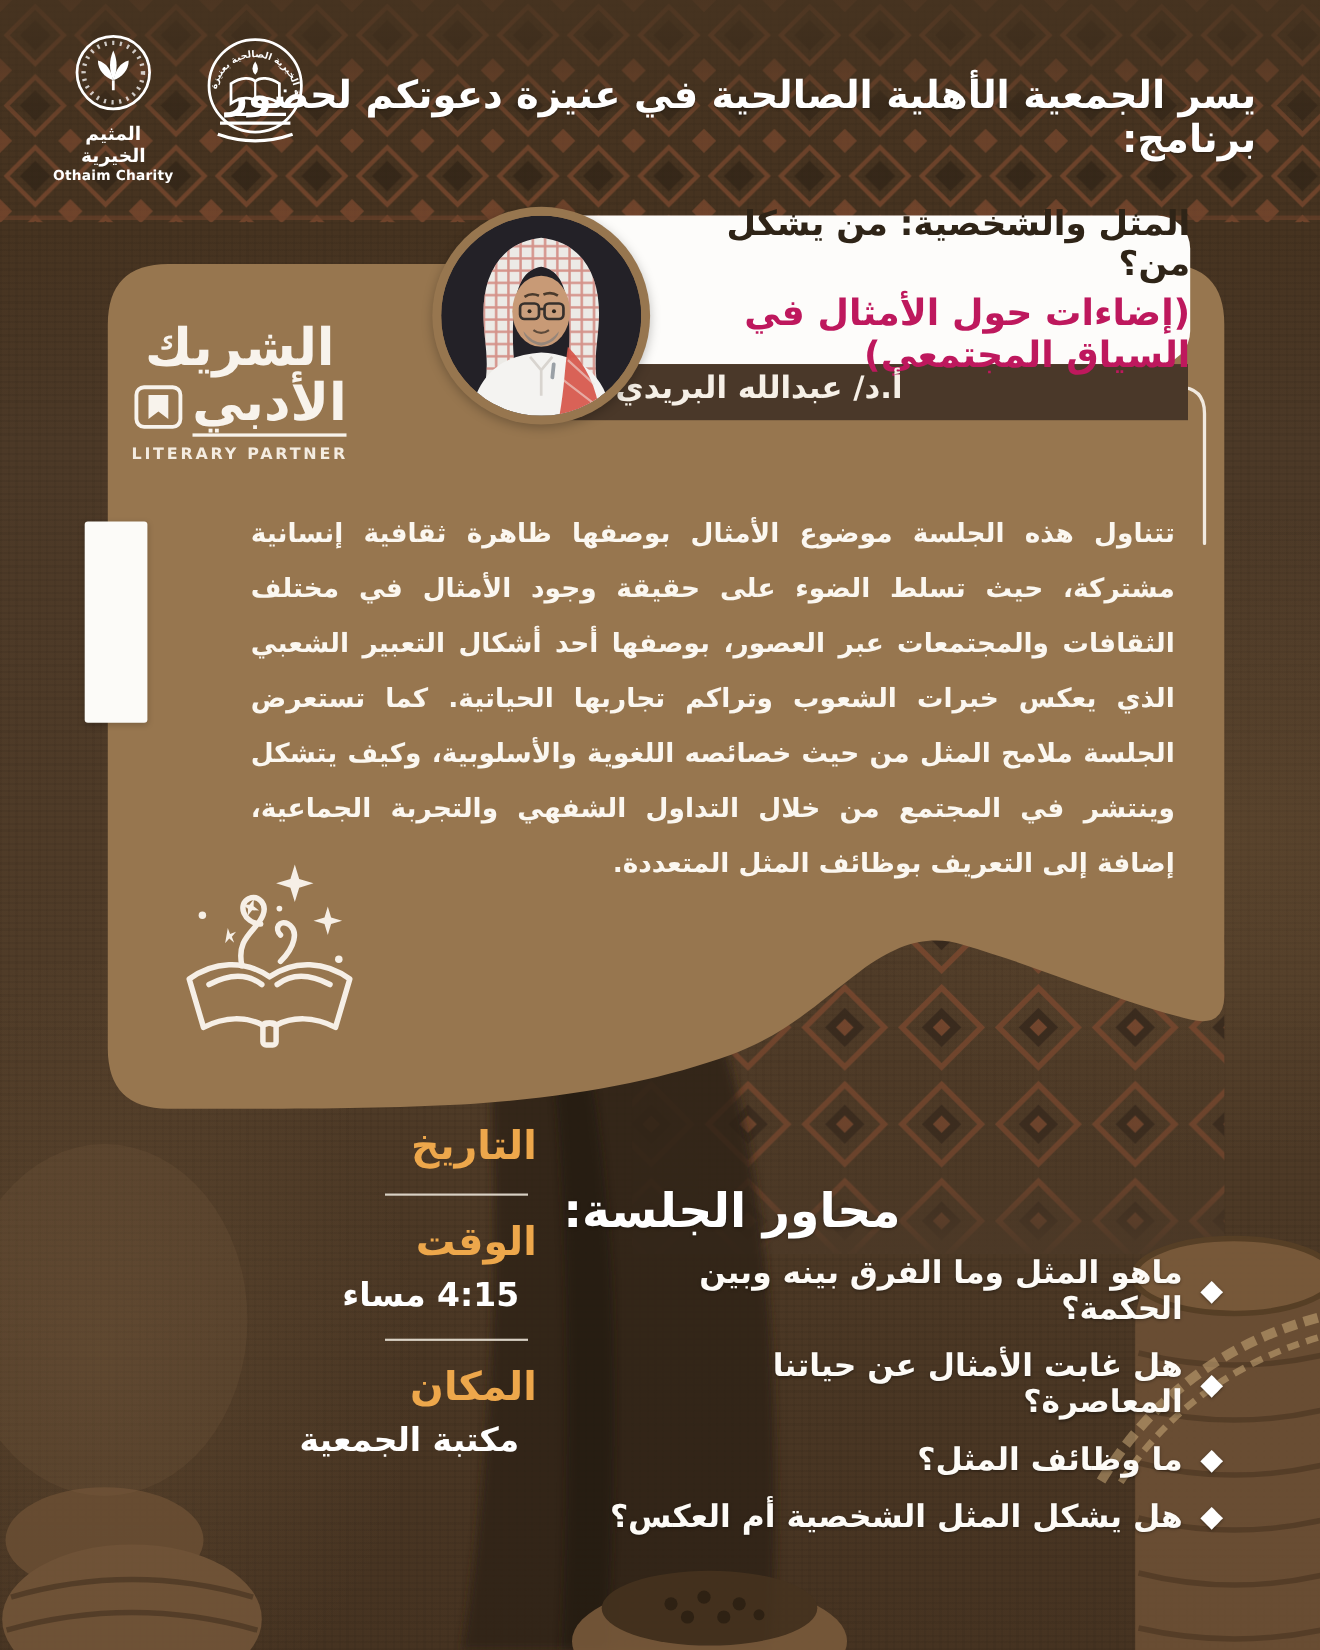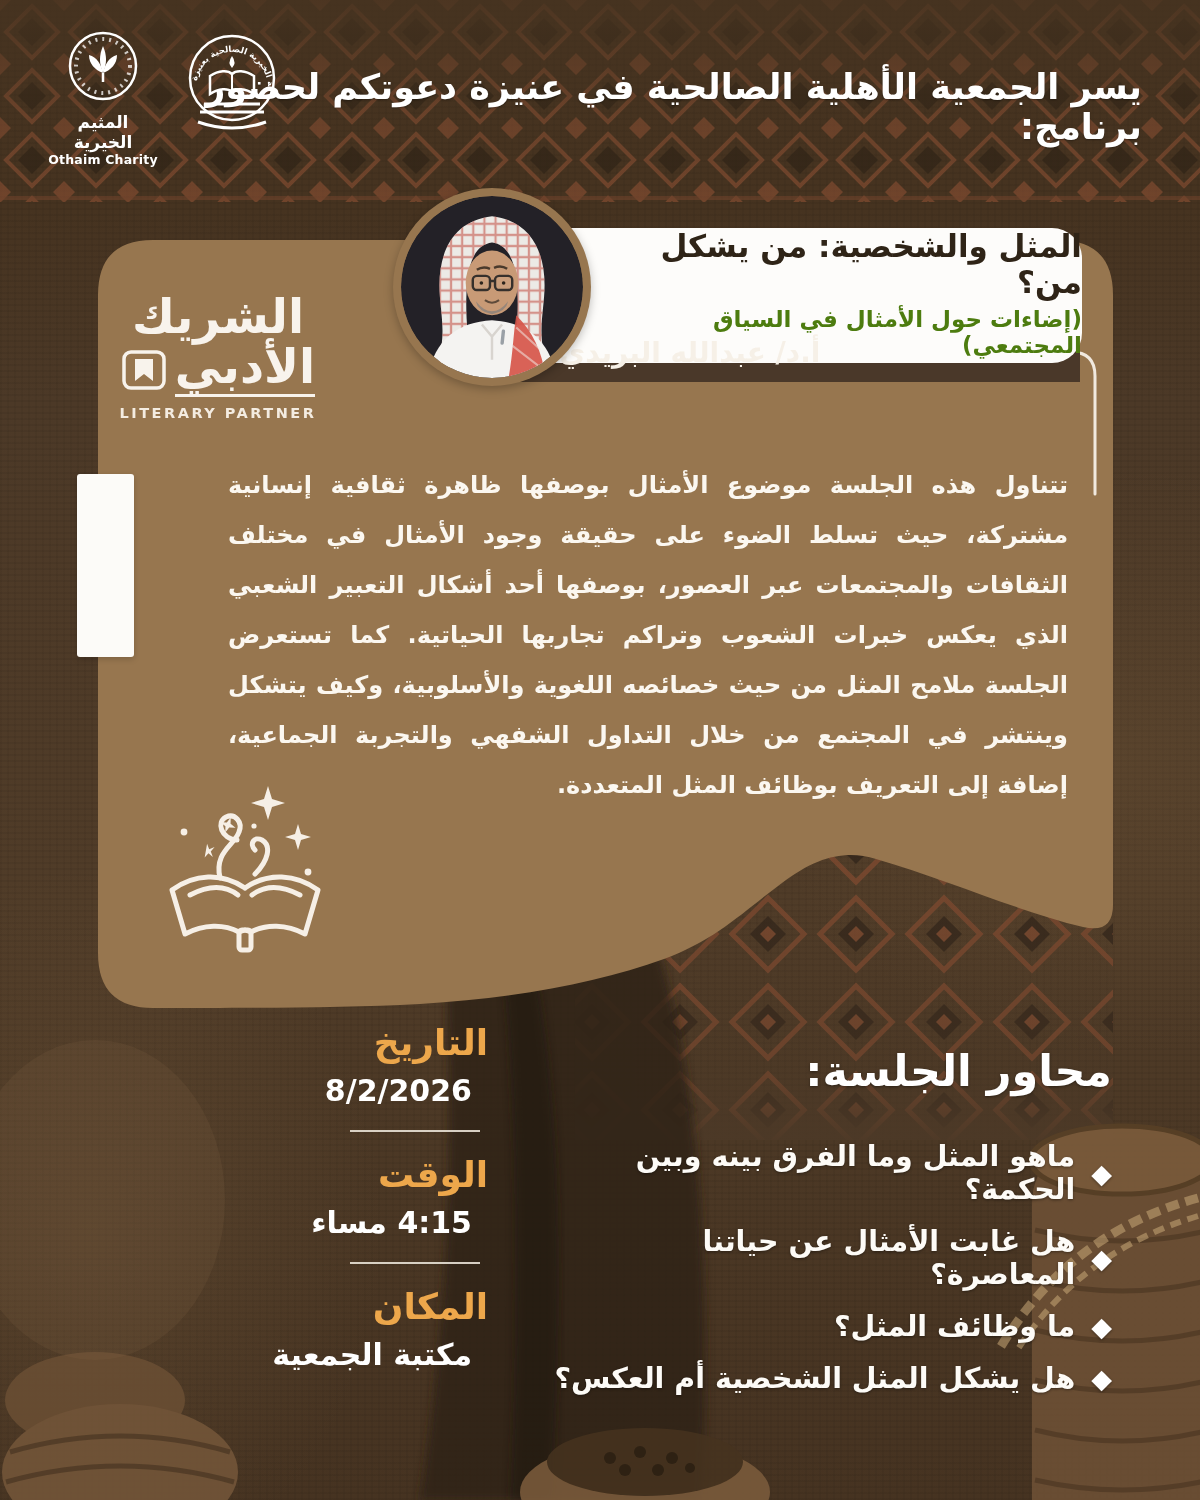--- a/index.html
+++ b/index.html
@@ -28,40 +28,40 @@
   .card-svg{left:0;top:0;z-index:1;}
   .tab-white{left:77px;top:474px;width:57px;height:183px;background:#fcfbf8;border-radius:3px;z-index:3;box-shadow:0 2px 6px rgba(0,0,0,.18);}
   
   .partner{left:118px;top:292px;width:200px;color:#f8f3ec;z-index:4;text-align:center;direction:rtl;}
   .partner-l1{font-size:47px;font-weight:800;line-height:1.05;letter-spacing:1px;}
   .partner-l2row{display:flex;align-items:center;justify-content:center;gap:8px;direction:ltr;margin-top:2px;}
   .partner-l2{font-size:47px;font-weight:800;line-height:1;border-bottom:3px solid #f8f3ec;padding-bottom:4px;}
   .partner-cap{font-size:14.5px;font-weight:700;letter-spacing:2.5px;margin-top:8px;color:#f4ece1;}
   
   .panel{left:445px;top:196px;width:637px;height:135px;background:#fdfcfa;border-radius:30px;z-index:4;
-         display:flex;flex-direction:column;align-items:center;padding-left:140px;box-sizing:border-box;margin-top:32px;}
+         display:flex;flex-direction:column;justify-content:center;align-items:center;padding-left:140px;box-sizing:border-box;}
   .panel-title{color:#2f2417;font-size:31px;font-weight:800;direction:rtl;}
-  .panel-sub{color:#4d7c0f;font-size:23px;font-weight:800;direction:rtl;margin-top:6px;}
+  .panel-sub{color:#be185d;font-size:33px;font-weight:800;direction:rtl;margin-top:6px;}
   .strip{left:468px;top:331px;width:612px;height:51px;background:#4a3829;z-index:3;}
   .speaker-name{left:480px;top:336px;width:420px;text-align:center;color:#f6f0e7;font-size:28px;font-weight:700;direction:rtl;z-index:4;}
   .photo-ring{left:393px;top:188px;width:198px;height:198px;border-radius:50%;background:#97764f;z-index:5;
               display:flex;align-items:center;justify-content:center;box-shadow:0 3px 10px rgba(0,0,0,.25);}
   .photo{width:182px;height:182px;border-radius:50%;overflow:hidden;}
   
   .desc{left:228px;top:460px;width:840px;z-index:4;color:#fbf7f0;font-size:24px;font-weight:700;
         line-height:50px;direction:rtl;text-align:justify;text-align-last:right;}
   .book-icon{left:158px;top:782px;z-index:4;}
   
   .details{left:168px;top:1022px;width:320px;z-index:6;direction:rtl;text-align:right;}
   .d-label{color:#eda74b;font-size:36px;font-weight:800;}
   .d-value{color:#ffffff;font-size:30px;font-weight:800;margin-top:10px;padding-right:16px;}
   .d-ltr{direction:ltr;unicode-bidi:bidi-override;text-align:right;}
   .d-div{width:130px;height:2px;background:#e9e2d6;opacity:.9;margin:22px 8px 22px 0;}
   
-  .topics-head{right:88px;top:1046px;width:600px;text-align:right;direction:rtl;color:#ffffff;
+  .topics-head{right:88px;top:1076px;width:600px;text-align:left;direction:rtl;color:#ffffff;
                font-size:43px;font-weight:800;z-index:6;text-shadow:0 1px 3px rgba(0,0,0,.4);}
   .topics{right:88px;top:1140px;width:560px;z-index:6;direction:rtl;}
   .topic{display:flex;align-items:center;gap:16px;margin-bottom:19px;color:#fdfbf7;
          font-size:28.5px;font-weight:600;text-shadow:0 1px 3px rgba(0,0,0,.4);}
   .diamond{font-size:27px;line-height:1;color:#ffffff;}
 </style>
 </head>
 <body>
 
 <div class="poster">
@@ -265,21 +265,20 @@
       <path d="M70 35 L72 41 L78 43 L72 45 L70 51 L68 45 L62 43 L68 41 Z" transform="rotate(20 70 43)"></path>
       <path d="M48 62 l3 5 5 -3 -3 5 3 5 -5 -3 -3 5 0 -7 z" transform="rotate(10 50 68)"></path>
       <circle cx="26" cy="50" r="3.4"></circle>
       <circle cx="150" cy="90" r="3.4"></circle>
       <circle cx="96" cy="44" r="2.6"></circle>
     </g>
   </svg>
 
   <div class="abs details">
     <div class="d-label">التاريخ</div>
-    <div class="d-value d-ltr">8/2/2026</div>
     <div class="d-div"></div>
     <div class="d-label">الوقت</div>
     <div class="d-value">4:15 مساء</div>
     <div class="d-div"></div>
     <div class="d-label">المكان</div>
     <div class="d-value">مكتبة الجمعية</div>
   </div>
 
   <div class="abs topics-head">محاور الجلسة:</div>
   <div class="abs topics">

